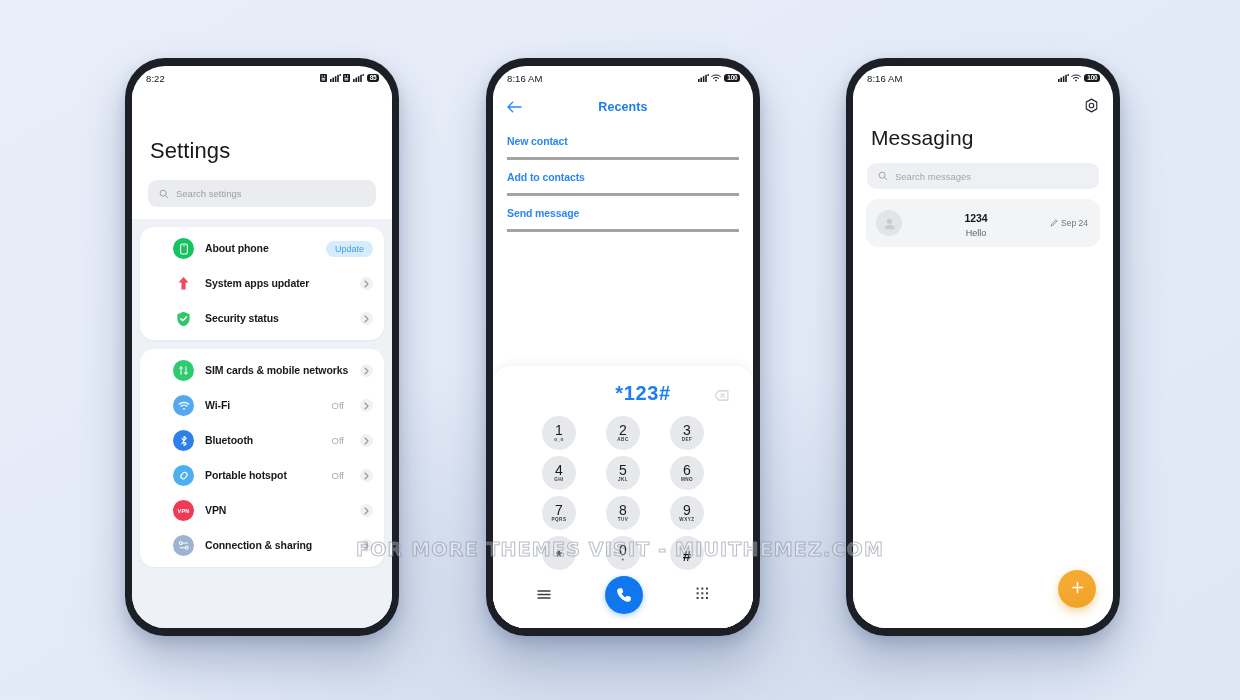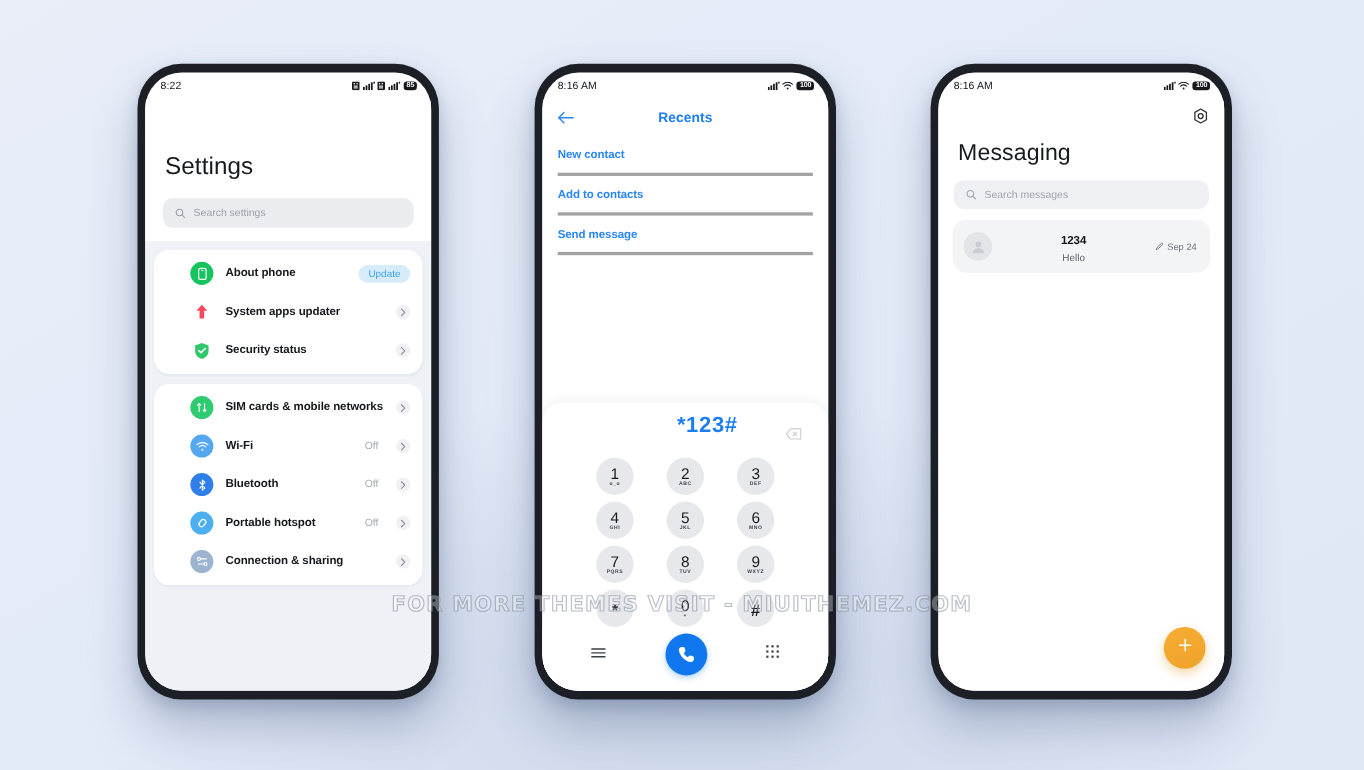--- a/index.html
+++ b/index.html
@@ -108,21 +108,21 @@
     padding:11px 0 10px 0; border-bottom:3px solid #a3a3a3;
     letter-spacing:-.1px;
   }
   .d-spacer { flex:1; }
   .d-pad {
     background:#fff; border-radius:18px 18px 0 0;
     box-shadow:0 -2px 9px rgba(40,60,90,.07);
     padding:10px 0 0 0;
   }
   .d-number {
-    display:flex; align-items:flex-start; justify-content:center;
+    display:flex; align-items:center; justify-content:center;
     position:relative; height:34px;padding-left:40px;
   }
   .d-number .num {
     font-size:20px; font-weight:700; color:#1d7ef0; letter-spacing:.6px;
   }
   .d-del { position:absolute; right:24px; top:11px; opacity:.33; }
   .d-keys {
     display:grid; grid-template-columns:repeat(3,1fr);
     row-gap:6px; padding:6px 34px 0 34px; justify-items:center;
   }
@@ -329,20 +329,29 @@
         </div>
         <div class="s-row">
           <span class="s-ico" style="background:#4eaff0">
             <svg width="12" height="11" viewBox="0 0 13 12">
                 <path d="M5.4 3.2 A2.6 2.6 0 0 1 9.1 6.9 L7.9 8.1" fill="none" stroke="#fff" stroke-width="1.25" stroke-linecap="round"></path>
                 <path d="M7.6 8.8 A2.6 2.6 0 0 1 3.9 5.1 L5.1 3.9" fill="none" stroke="#fff" stroke-width="1.25" stroke-linecap="round"></path>
               </svg>
           </span>
           <span class="s-label">Portable hotspot</span>
           <span class="s-val">Off</span>
+          <span class="chev">
+              <svg width="5" height="8" viewBox="0 0 5 8">
+                <path d="M1 1 L4 4 L1 7" fill="none" stroke="#8d939b" stroke-width="1.1" stroke-linecap="round" stroke-linejoin="round"></path>
+              </svg>
+            </span>
+        </div>
+        <div class="s-row">
+          <span class="s-ico" style="background:#ef3a55;font-size:5.5px;font-weight:700;letter-spacing:.2px">VPN</span>
+          <span class="s-label">VPN</span>
           <span class="chev">
               <svg width="5" height="8" viewBox="0 0 5 8">
                 <path d="M1 1 L4 4 L1 7" fill="none" stroke="#8d939b" stroke-width="1.1" stroke-linecap="round" stroke-linejoin="round"></path>
               </svg>
             </span>
         </div>
         <div class="s-row">
           <span class="s-ico" style="background:#9cb4cf">
             <svg width="12" height="11" viewBox="0 0 13 12">
                 <circle cx="3" cy="3.4" r="1.5" fill="none" stroke="#fff" stroke-width="1.1"></circle>

